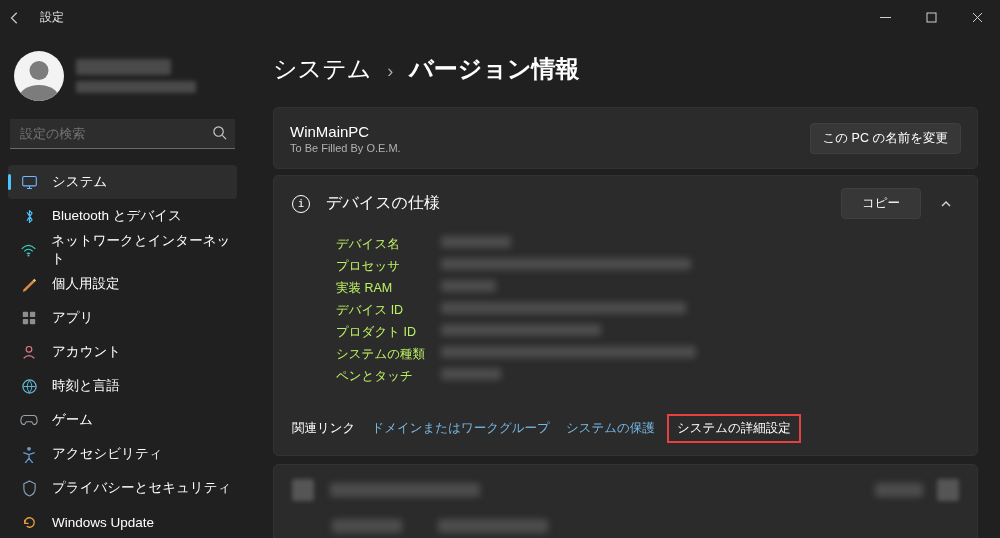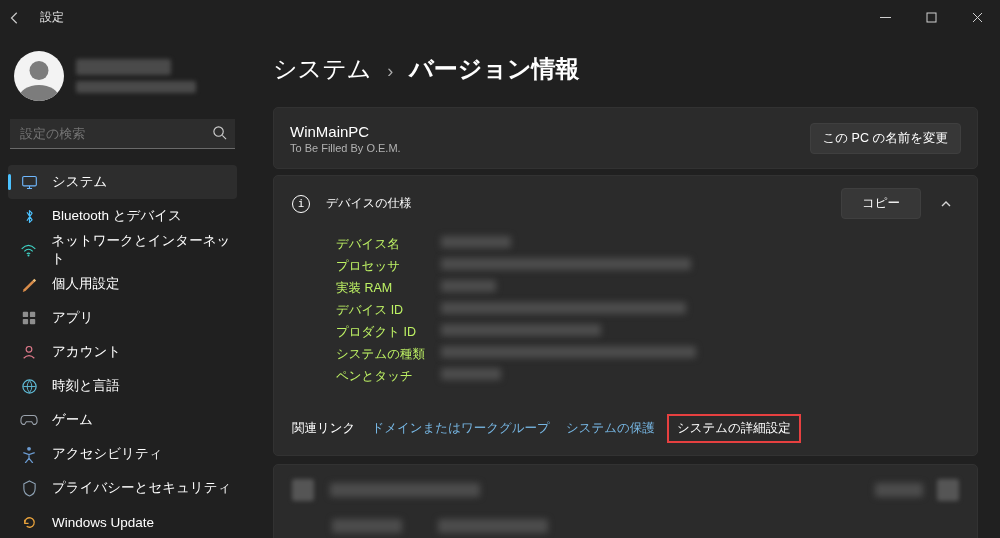--- a/index.html
+++ b/index.html
@@ -184,21 +184,21 @@
   .spec-header {
     display: flex; align-items: center; justify-content: space-between;
     padding: 12px 16px 6px 18px;
   }
   .spec-header .left { display: flex; align-items: center; gap: 16px; }
   .spec-header .info-ico {
     width: 18px; height: 18px; border: 1.4px solid #ffffff; border-radius: 50%;
     display: flex; align-items: center; justify-content: center; font-size: 11px; color: #fff;
     font-family: Consolas, monospace;
   }
-  .spec-header .title { font-size: 12px; }
+  .spec-header .title { font-size: 16px; }
   .spec-header .right { display: flex; align-items: center; gap: 10px;}
   .chev-btn {
     width: 30px; height: 30px; display:flex; align-items:center; justify-content:center;
     color: #d6d6d6; cursor: pointer;
   }
 
   
   .spec-list {
     padding: 6px 16px 14px 62px;
   }

